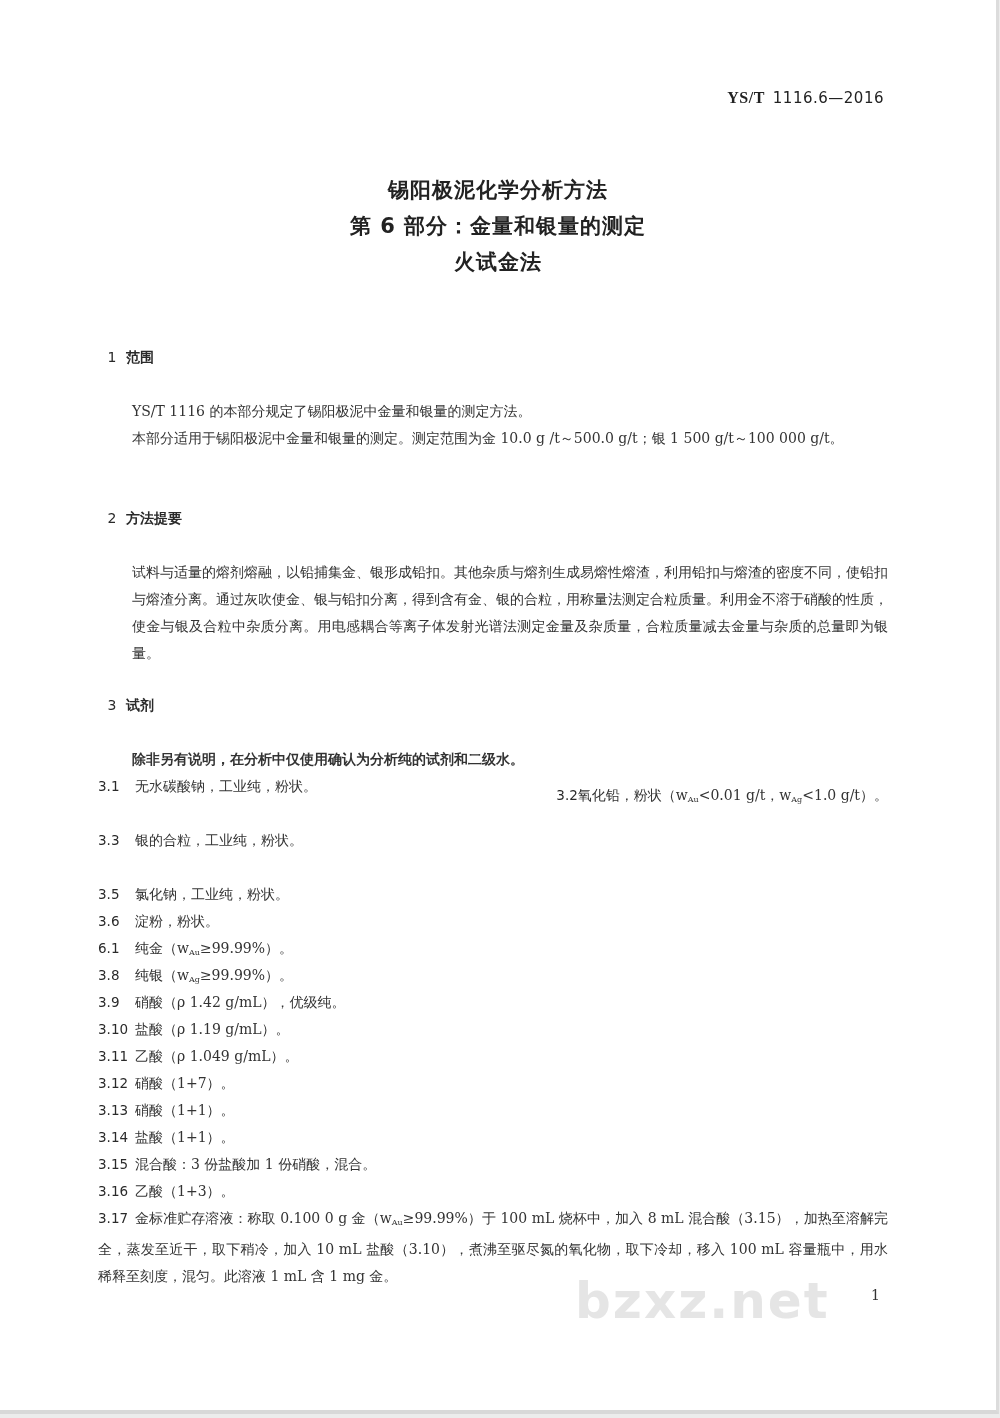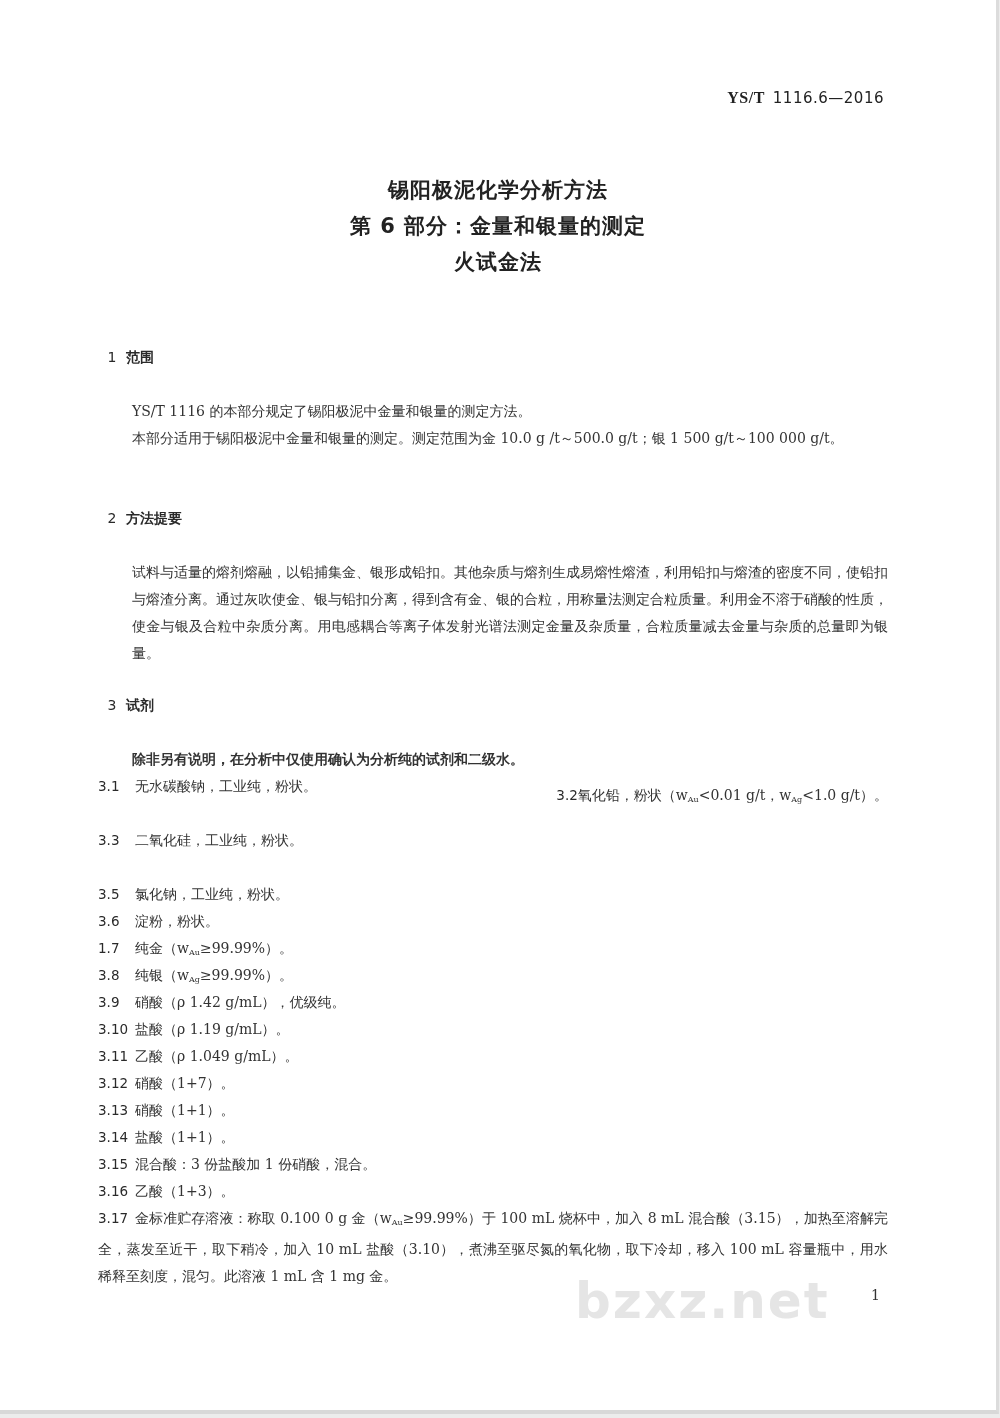--- a/index.html
+++ b/index.html
@@ -58,24 +58,24 @@
       <div class="indent">试料与适量的熔剂熔融，以铅捕集金、银形成铅扣。其他杂质与熔剂生成易熔性熔渣，利用铅扣与熔渣的密度不同，使铅扣与熔渣分离。通过灰吹使金、银与铅扣分离，得到含有金、银的合粒，用称量法测定合粒质量。利用金不溶于硝酸的性质，使金与银及合粒中杂质分离。用电感耦合等离子体发射光谱法测定金量及杂质量，合粒质量减去金量与杂质的总量即为银量。</div>
     </div>
 
   <div class="h1" style="top:697px;"><span class="num">3</span><span>试剂</span></div>
   <div class="para" style="top:746px;font-weight:bold;">
       <div class="indent">除非另有说明，在分析中仅使用确认为分析纯的试剂和二级水。</div>
     </div>
 
   <div class="item" style="top:773px;"><span class="inum">3.1</span><span>无水碳酸钠，工业纯，粉状。</span></div>
   <div class="item" style="top:782px;text-align:right;"><span class="inum">3.2</span><span>氧化铅，粉状（w</span><sub>Au</sub><span>&lt;0.01 g/t，w</span><sub>Ag</sub><span>&lt;1.0 g/t）。</span></div>
-  <div class="item" style="top:827px;"><span class="inum">3.3</span><span>二氧化硅，工业纯，粉状。</span></div>
+  <div class="item" style="top:827px;"><span class="inum">3.3</span><span>银的合粒，工业纯，粉状。</span></div>
   <div class="item" style="top:881px;"><span class="inum">3.5</span><span>氯化钠，工业纯，粉状。</span></div>
   <div class="item" style="top:908px;"><span class="inum">3.6</span><span>淀粉，粉状。</span></div>
-  <div class="item" style="top:935px;"><span class="inum">1.7</span><span>纯金（w</span><sub>Au</sub><span>≥99.99%）。</span></div>
+  <div class="item" style="top:935px;"><span class="inum">6.1</span><span>纯金（w</span><sub>Au</sub><span>≥99.99%）。</span></div>
   <div class="item" style="top:962px;"><span class="inum">3.8</span><span>纯银（w</span><sub>Ag</sub><span>≥99.99%）。</span></div>
   <div class="item" style="top:989px;"><span class="inum">3.9</span><span>硝酸（ρ 1.42 g/mL），优级纯。</span></div>
   <div class="item" style="top:1016px;"><span class="inum">3.10</span><span>盐酸（ρ 1.19 g/mL）。</span></div>
   <div class="item" style="top:1043px;"><span class="inum">3.11</span><span>乙酸（ρ 1.049 g/mL）。</span></div>
   <div class="item" style="top:1070px;"><span class="inum">3.12</span><span>硝酸（1+7）。</span></div>
   <div class="item" style="top:1097px;"><span class="inum">3.13</span><span>硝酸（1+1）。</span></div>
   <div class="item" style="top:1124px;"><span class="inum">3.14</span><span>盐酸（1+1）。</span></div>
   <div class="item" style="top:1151px;"><span class="inum">3.15</span><span>混合酸：3 份盐酸加 1 份硝酸，混合。</span></div>
   <div class="item" style="top:1178px;"><span class="inum">3.16</span><span>乙酸（1+3）。</span></div>
   <div class="item" style="top:1205px; text-align: justify;"><span class="inum">3.17</span><span>金标准贮存溶液：称取 0.100 0 g 金（w</span><sub>Au</sub><span>≥99.99%）于 100 mL 烧杯中，加入 8 mL 混合酸（3.15），加热至溶解完全，蒸发至近干，取下稍冷，加入 10 mL 盐酸（3.10），煮沸至驱尽氮的氧化物，取下冷却，移入 100 mL 容量瓶中，用水稀释至刻度，混匀。此溶液 1 mL 含 1 mg 金。</span></div>

